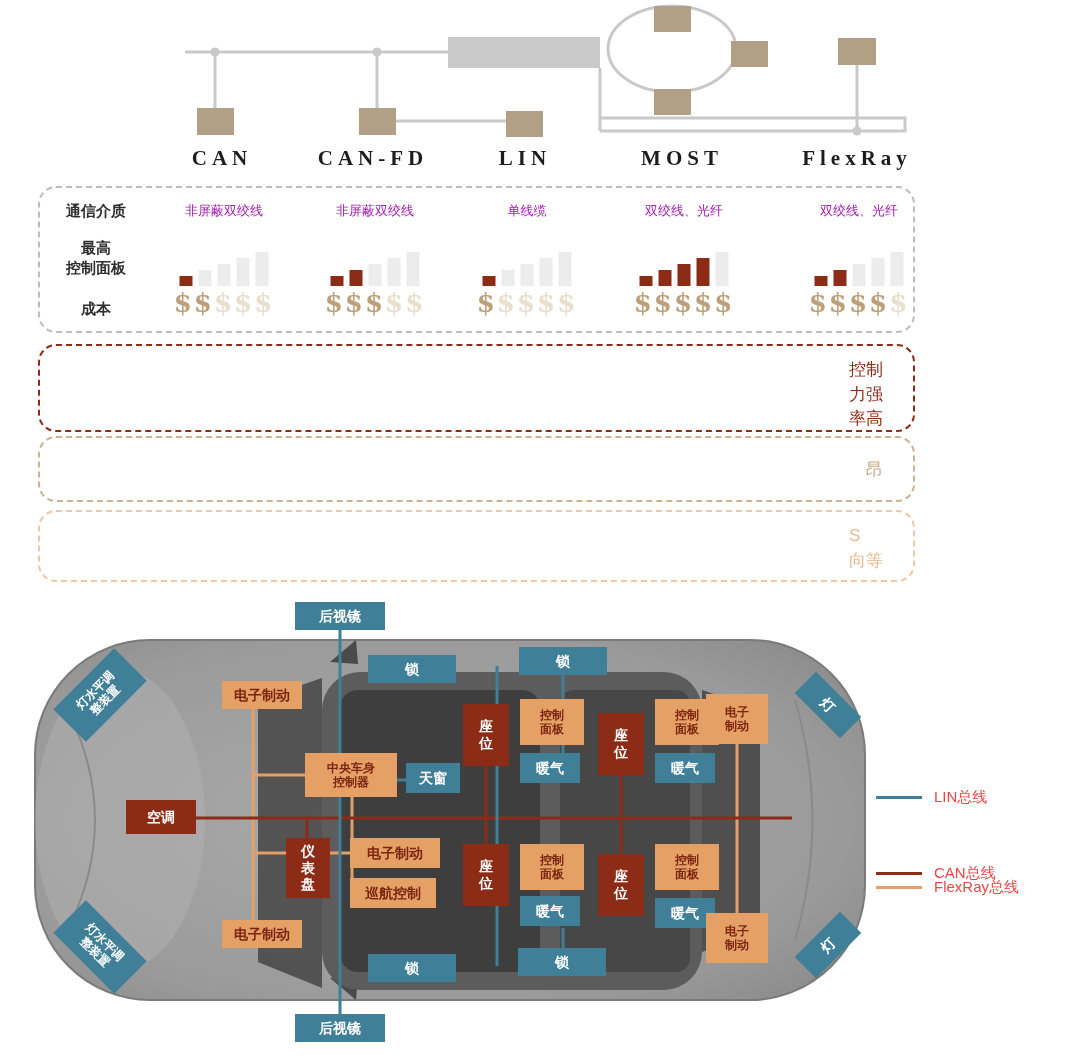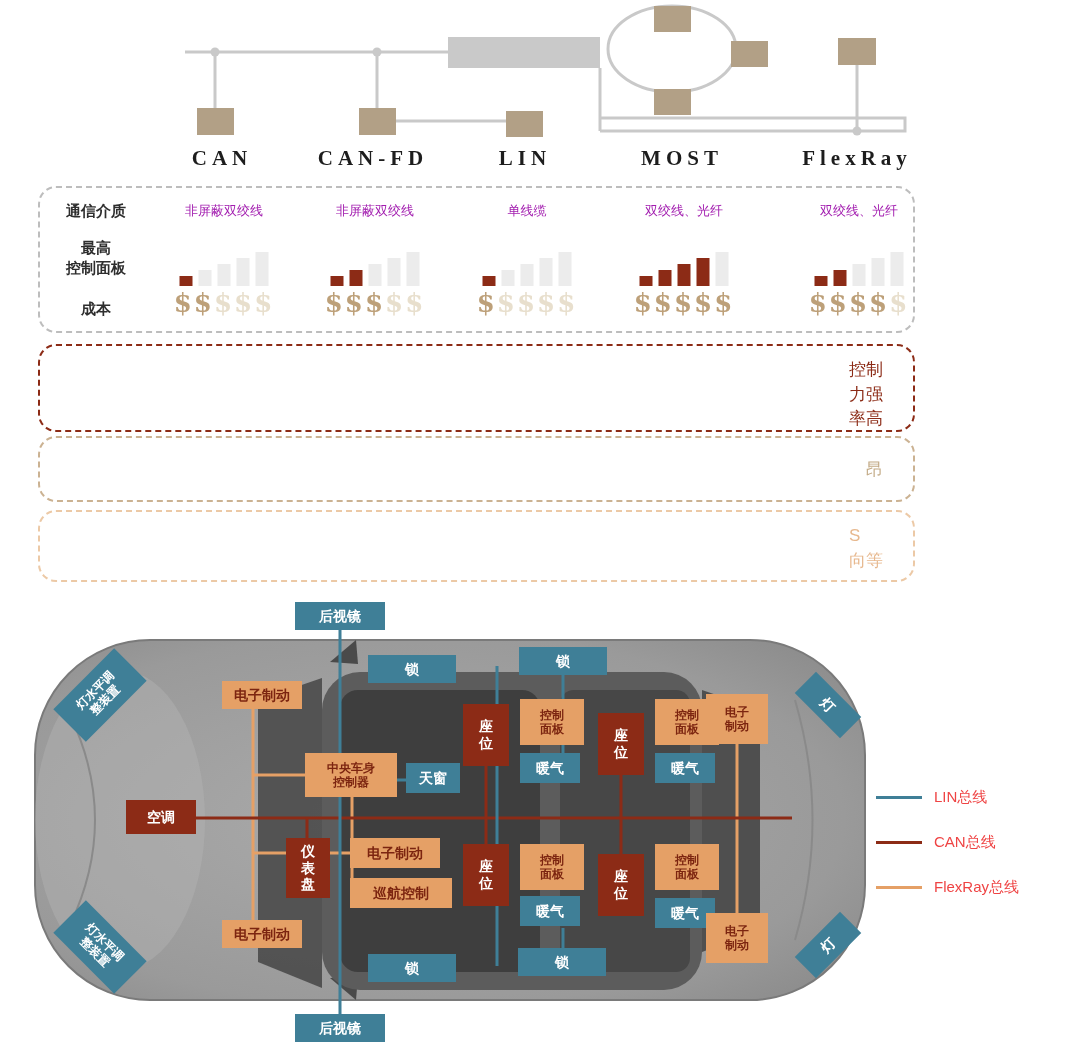--- a/index.html
+++ b/index.html
@@ -239,21 +239,21 @@
       <span class="w4">中央车身控制器</span>
     </div>
   <div class="node t" style="left:406px;top:763px;width:54px;height:30px">天窗</div>
   <div class="node t" style="left:520px;top:753px;width:60px;height:30px">暖气</div>
   <div class="node t" style="left:655px;top:753px;width:60px;height:30px">暖气</div>
   <div class="node r" style="left:126px;top:800px;width:70px;height:34px">空调</div>
   <div class="node r" style="left:286px;top:838px;width:44px;height:60px">
       <span class="w1">仪表盘</span>
     </div>
   <div class="node o" style="left:350px;top:838px;width:90px;height:30px">电子制动</div>
-  <div class="node o" style="left:350px;top:878px;width:102px;height:30px">巡航控制</div>
+  <div class="node o" style="left:350px;top:878px;width:86px;height:30px">巡航控制</div>
   <div class="node r" style="left:463px;top:844px;width:46px;height:62px">
       <span class="w1">座位</span>
     </div>
   <div class="node o f13" style="left:520px;top:844px;width:64px;height:46px">
       <span class="w2">控制面板</span>
     </div>
   <div class="node t" style="left:520px;top:896px;width:60px;height:30px">暖气</div>
   <div class="node r" style="left:598px;top:854px;width:46px;height:62px">
       <span class="w1">座位</span>
     </div>
@@ -270,21 +270,21 @@
       <span class="w4l">灯水平调整装置</span>
     </div>
   <div class="node t" style="left:368px;top:954px;width:88px;height:28px">锁</div>
   <div class="node t" style="left:518px;top:948px;width:88px;height:28px">锁</div>
   <div class="node t" style="left:295px;top:1014px;width:90px;height:28px">后视镜</div>
 
   <div class="legend-item" style="top:788px">
     <span class="lg-line" style="background:#3f7f97"></span>
     <span class="lg-label">LIN总线</span>
   </div>
-  <div class="legend-item" style="top:833px">
+  <div class="legend-item" style="top:864px">
     <span class="lg-line" style="background:#8c2b16"></span>
     <span class="lg-label">CAN总线</span>
   </div>
   <div class="legend-item" style="top:878px">
     <span class="lg-line" style="background:#e5a066"></span>
     <span class="lg-label">FlexRay总线</span>
   </div>
 
 </div>
 

